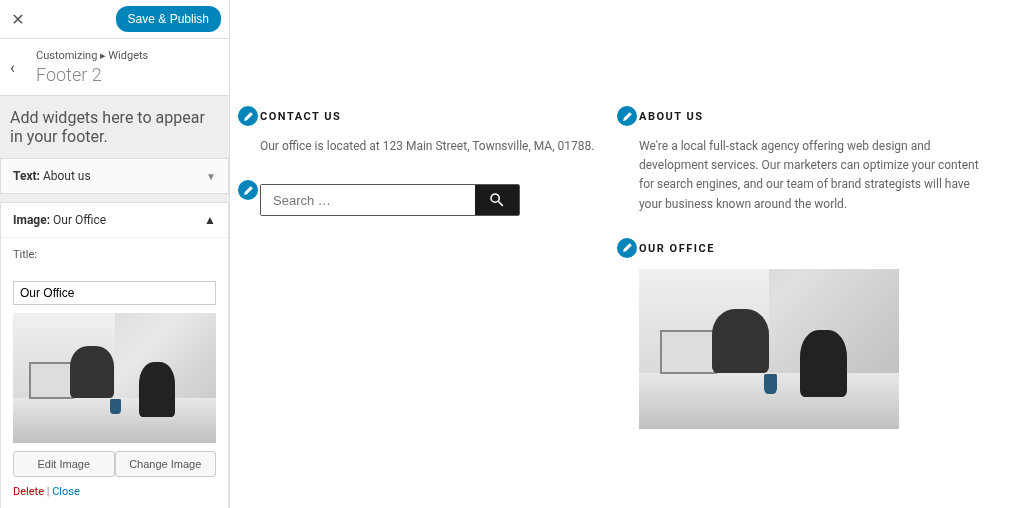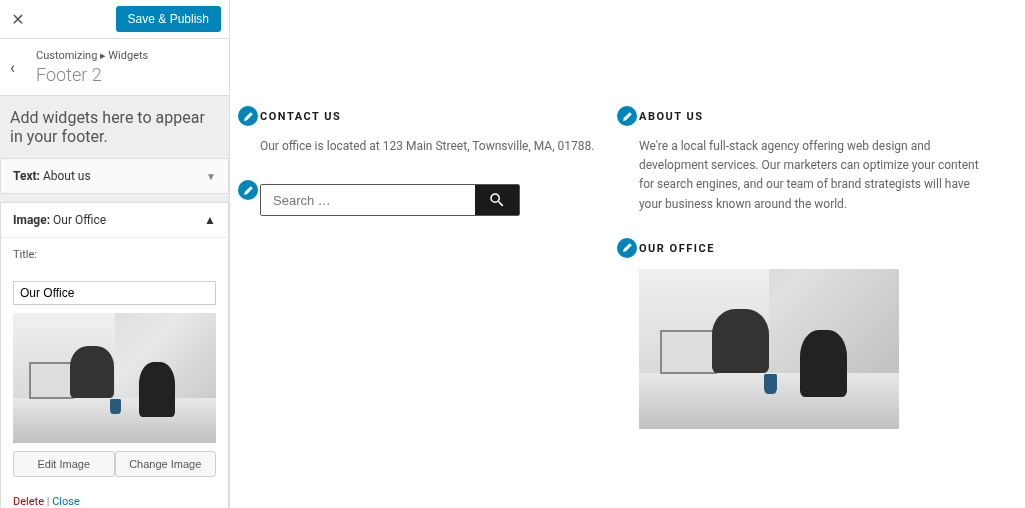--- a/index.html
+++ b/index.html
@@ -38,21 +38,21 @@
       font-size: 16px;
       color: #555;
       cursor: pointer;
     }
     .save-publish-btn {
       background: #0085ba;
       color: #fff;
       border: none;
       padding: 6px 12px;
       font-size: 12px;
-      border-radius: 3px;
+      border-radius: 12px;
       cursor: pointer;
     }
     .breadcrumb-section {
       background: #fff;
       padding: 10px 12px 10px 36px;
       border-bottom: 1px solid #ddd;
       position: relative;
     }
     .back-arrow {
       position: absolute;
@@ -130,21 +130,21 @@
     .image-preview {
       width: 100%;
       height: 130px;
       background: linear-gradient(135deg, #d0d0d0 0%, #e8e8e8 50%, #c0c0c0 100%);
       margin-bottom: 8px;
       position: relative;
       overflow: hidden;
     }
     .btn-row {
       display: flex;
-      margin-bottom: 18px;
+      margin-bottom: 8px;
     }
     .small-btn {
       flex: 1;
       background: #f7f7f7;
       border: 1px solid #ccc;
       padding: 6px 8px;
       font-size: 11px;
       border-radius: 3px;
       cursor: pointer;
       color: #555;

